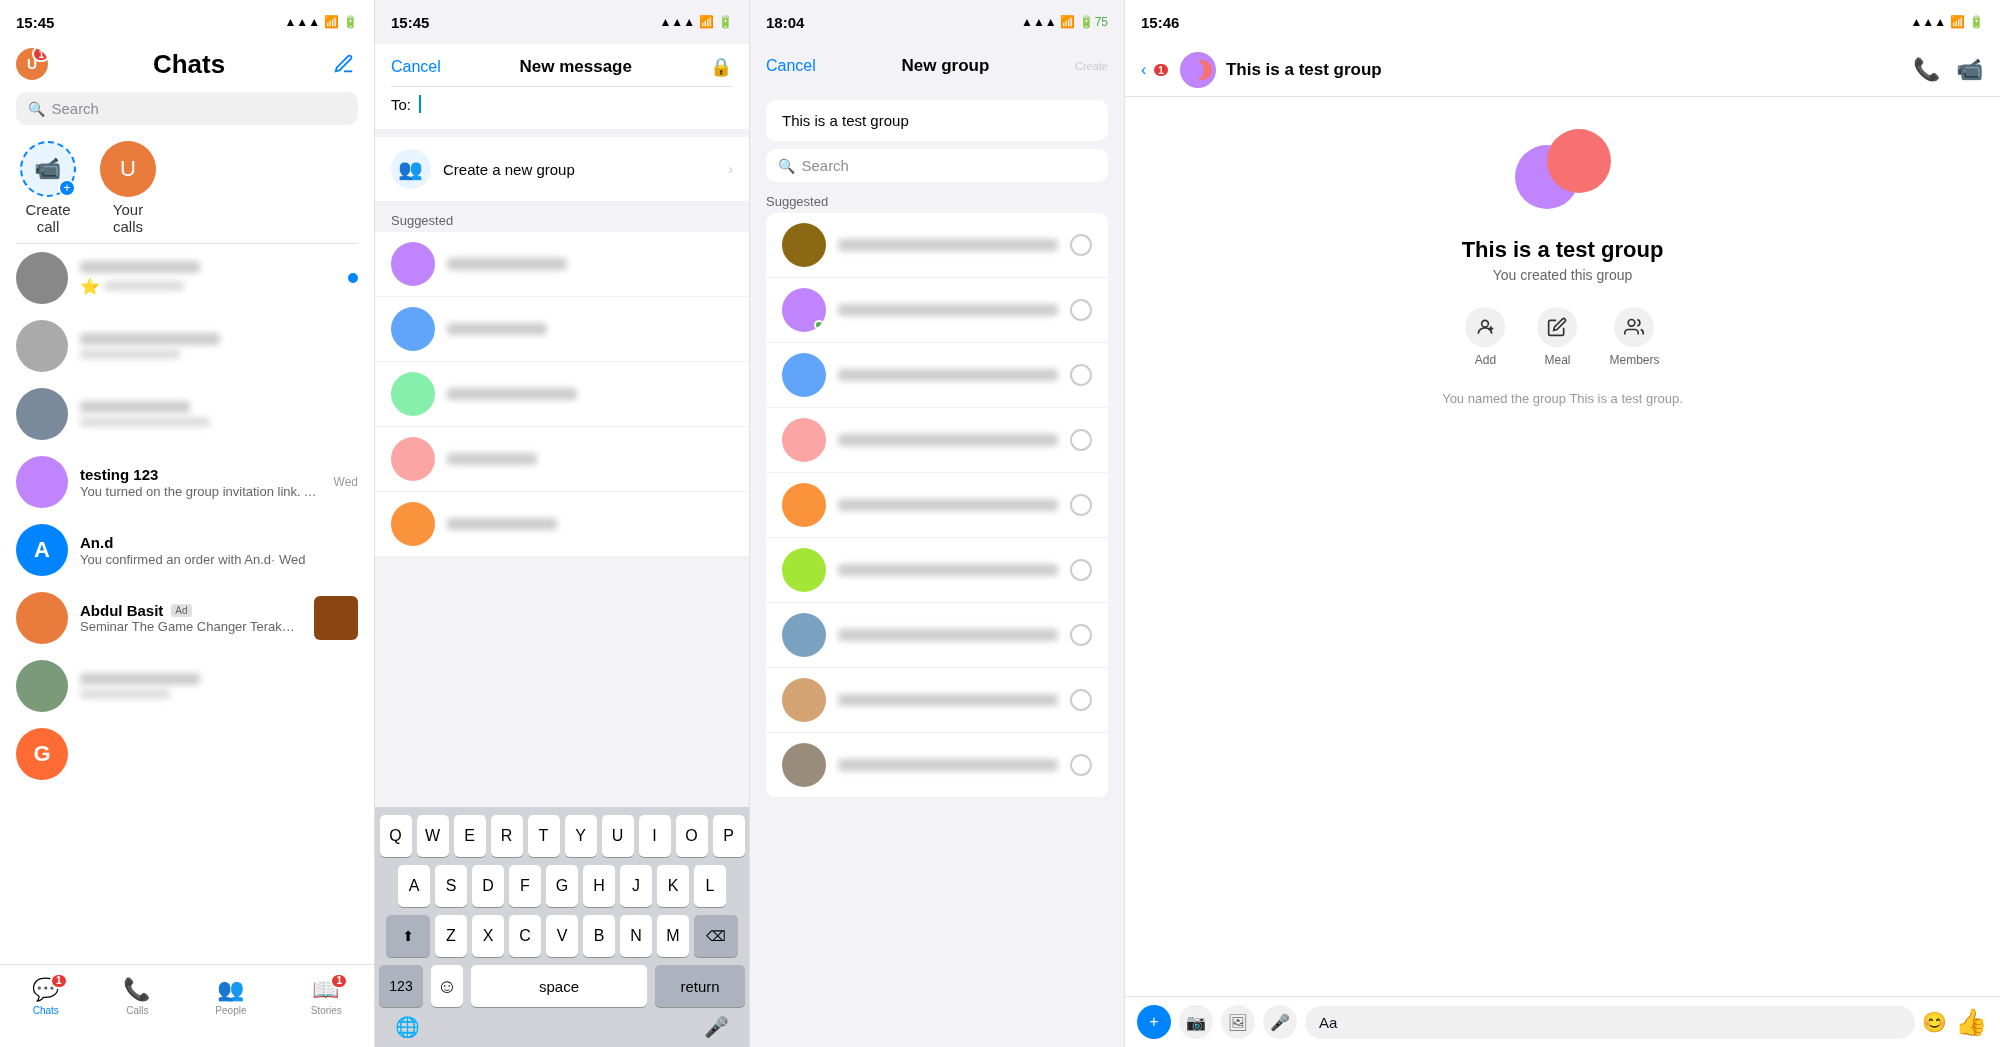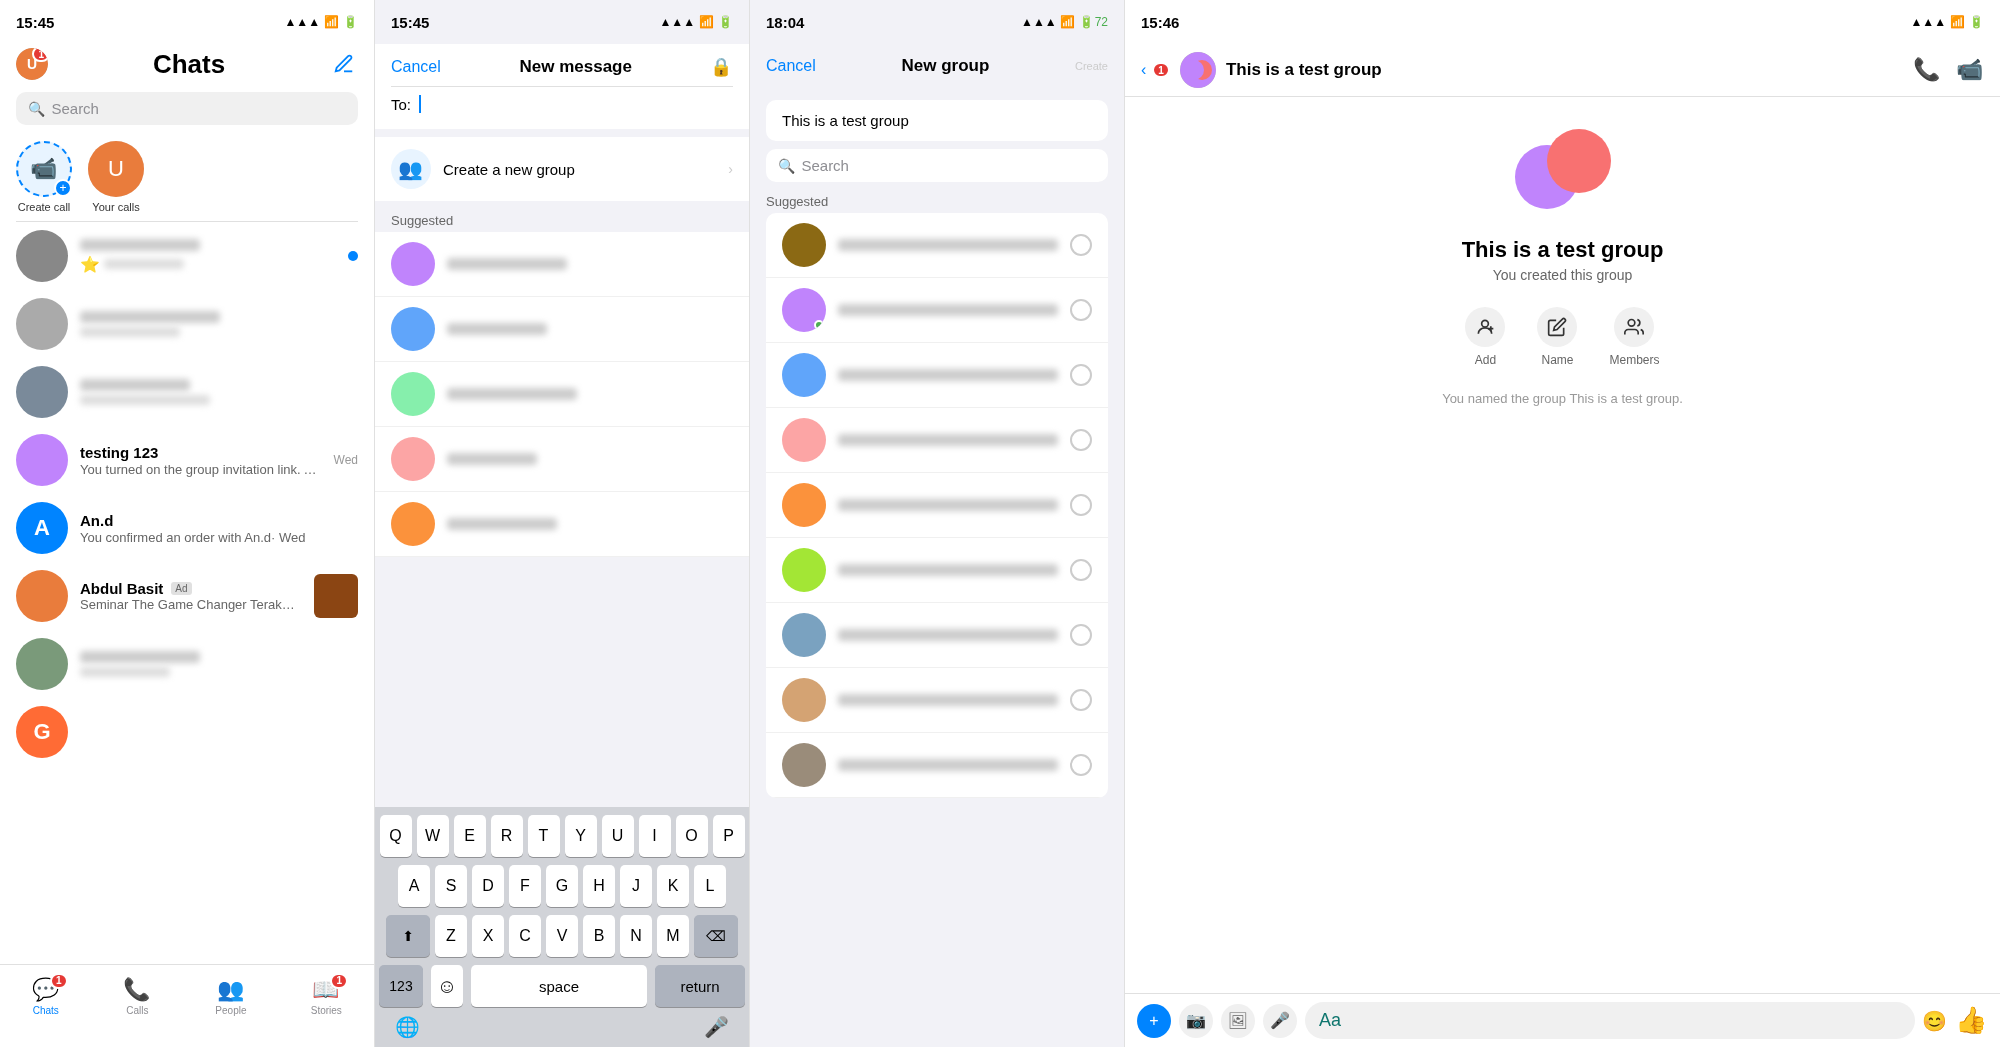--- a/index.html
+++ b/index.html
@@ -119,21 +119,21 @@
       align-items: center;
       justify-content: center;
       position: relative;
       font-size: 24px;
     }
     .story-avatar-create {
       background: #e8f4ff;
       border: 2px dashed #0084ff;
     }
     .story-label {
-      font-size: 11px;
+      font-size: 15px;
       color: #333;
       text-align: center;
       max-width: 64px;
       word-break: break-word;
     }
     .create-icon-overlay {
       position: absolute;
       bottom: -2px;
       right: -2px;
       background: #0084ff;
@@ -589,21 +589,21 @@
       flex-shrink: 0;
     }
     .gc-input-area {
       flex: 1;
       background: #f0f0f0;
       border-radius: 20px;
       padding: 8px 14px;
       display: flex;
       align-items: center;
     }
-    .gc-input-placeholder { color: #0f766e; font-size: 18px; }
+    .gc-input-placeholder { color: #0f172a; font-size: 15px; }
     .gc-emoji { font-size: 20px; }
     .gc-like { font-size: 26px; color: #0084ff; }
 
     .divider-line {
       height: 1px;
       background: #e0e0e0;
       margin: 0 16px;
     }
   </style>
 </head>
@@ -861,21 +861,21 @@
   </div>
 </div>
 
 <div class="panel-new-group">
 
   <div class="status-bar" style="background:#f2f2f7;">
     <span class="status-time">18:04</span>
     <div class="status-icons">
       <span>▲▲▲</span>
       <span>📶</span>
-      <span style="color:#4caf50;">🔋72</span>
+      <span style="color:#4caf50;">🔋75</span>
     </div>
   </div>
 
   <div class="ng-header">
     <div class="ng-topbar">
       <span class="ng-cancel">Cancel</span>
       <span class="ng-title">New group</span>
       <span class="ng-create">Create</span>
     </div>
   </div>
@@ -995,21 +995,21 @@
         </div>
         <span class="gc-action-label">Add</span>
       </div>
       <div class="gc-action-item">
         <div class="gc-action-icon">
           <svg width="20" height="20" viewBox="0 0 24 24" fill="none" stroke="#333" stroke-width="2">
             <path d="M11 4H4a2 2 0 00-2 2v14a2 2 0 002 2h14a2 2 0 002-2v-7"></path>
               <path d="M18.5 2.5a2.121 2.121 0 013 3L12 15l-4 1 1-4 9.5-9.5z"></path>
           </svg>
         </div>
-        <span class="gc-action-label">Name</span>
+        <span class="gc-action-label">Meal</span>
       </div>
       <div class="gc-action-item">
         <div class="gc-action-icon">
           <svg width="20" height="20" viewBox="0 0 24 24" fill="none" stroke="#333" stroke-width="2">
             <path d="M17 21v-2a4 4 0 00-4-4H5a4 4 0 00-4 4v2"></path>
               <circle cx="9" cy="7" r="4"></circle>
               <path d="M23 21v-2a4 4 0 00-3-3.87"></path>
               <path d="M16 3.13a4 4 0 010 7.75"></path>
           </svg>
         </div>

